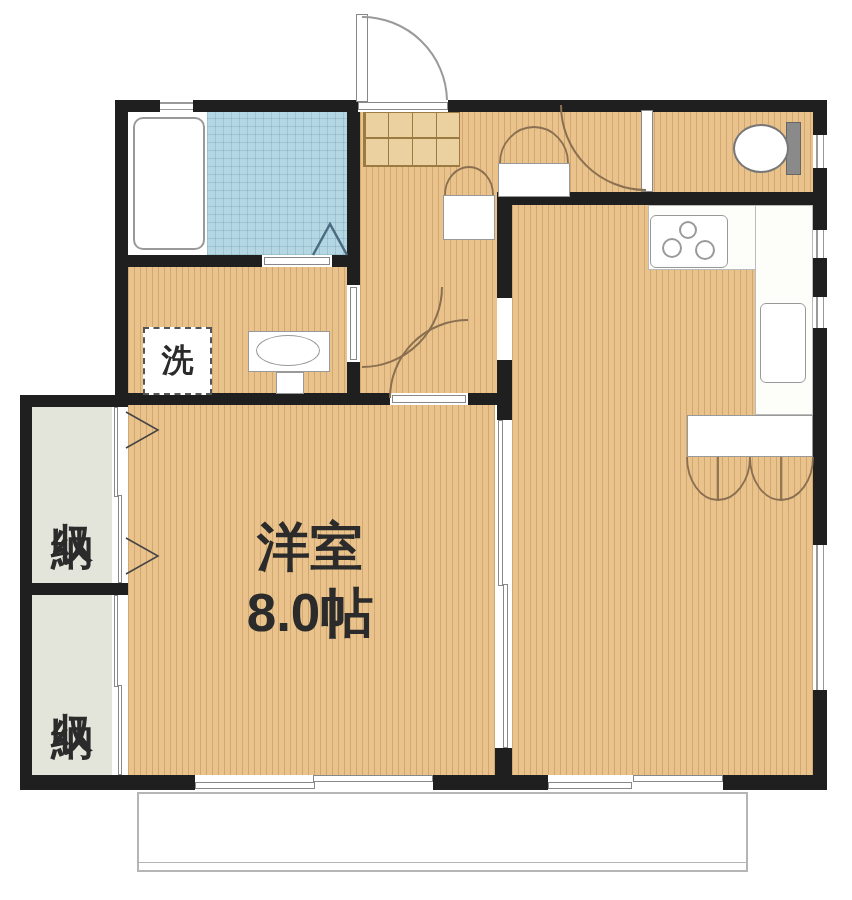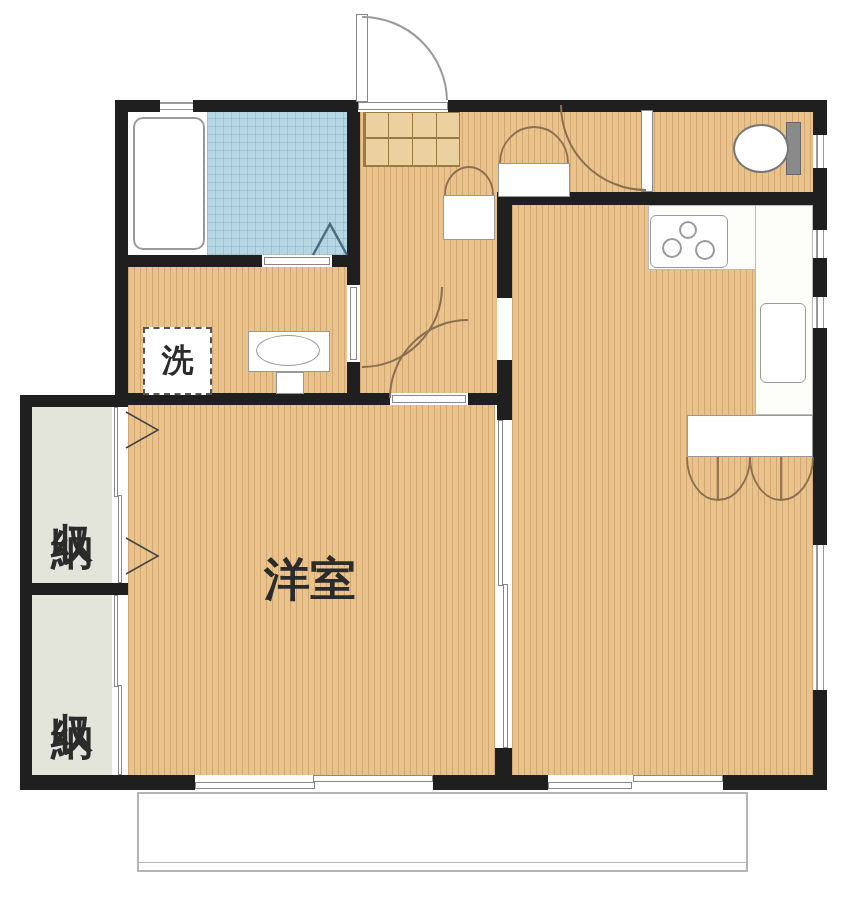--- a/index.html
+++ b/index.html
@@ -174,19 +174,20 @@
     <path d="M 561 105 A 85 85 0 0 0 646 190" fill="none" stroke="var(--c-door)" stroke-width="2"></path>
     <path d="M 362 367 A 80 80 0 0 0 442 287" fill="none" stroke="var(--c-door)" stroke-width="2"></path>
     <path d="M 390 398 A 78 78 0 0 1 468 320" fill="none" stroke="var(--c-door)" stroke-width="2"></path>
     <path d="M 500 163 A 34 36 0 0 1 534 127 M 534 127 A 34 36 0 0 1 568 163" fill="none" stroke="var(--c-door)" stroke-width="1.8"></path>
     <path d="M 445 195 A 24 28 0 0 1 469 167 M 469 167 A 24 28 0 0 1 493 195" fill="none" stroke="var(--c-door)" stroke-width="1.8"></path>
     <path d="M 687 457 A 31 43 0 0 0 718 500 M 750 457 A 32 43 0 0 1 718 500 M 750 457 A 31 43 0 0 0 781 500 M 813 457 A 32 43 0 0 1 781 500 M 718 457 L 718 500 M 781 457 L 781 500" fill="none" stroke="var(--c-door)" stroke-width="1.8"></path>
     <path d="M 313 255 L 330 224 L 347 255" fill="none" stroke="var(--c-bath_door)" stroke-width="2.5"></path>
     <path d="M 126 412 L 158 430 L 126 448 M 126 538 L 158 556 L 126 574" fill="none" stroke="#444" stroke-width="1.5"></path>
   </svg>
 
-  <div class="abs label room-label" style="left:200px;top:515px;width:220px;height:130px;font-size:46px;">
+  <div class="abs label room-label" style="left:200px;top:515px;width:220px;height:130px;font-size:53px;">
     <span>洋室</span>
+    <span>8.0帖</span>
   </div>
   <div class="abs label vtext" style="left:32px;top:412px;width:80px;height:166px;font-size:42px;">収納</div>
   <div class="abs label vtext" style="left:32px;top:602px;width:80px;height:166px;font-size:42px;">収納</div>
 
 </div>
 
 </body></html>

